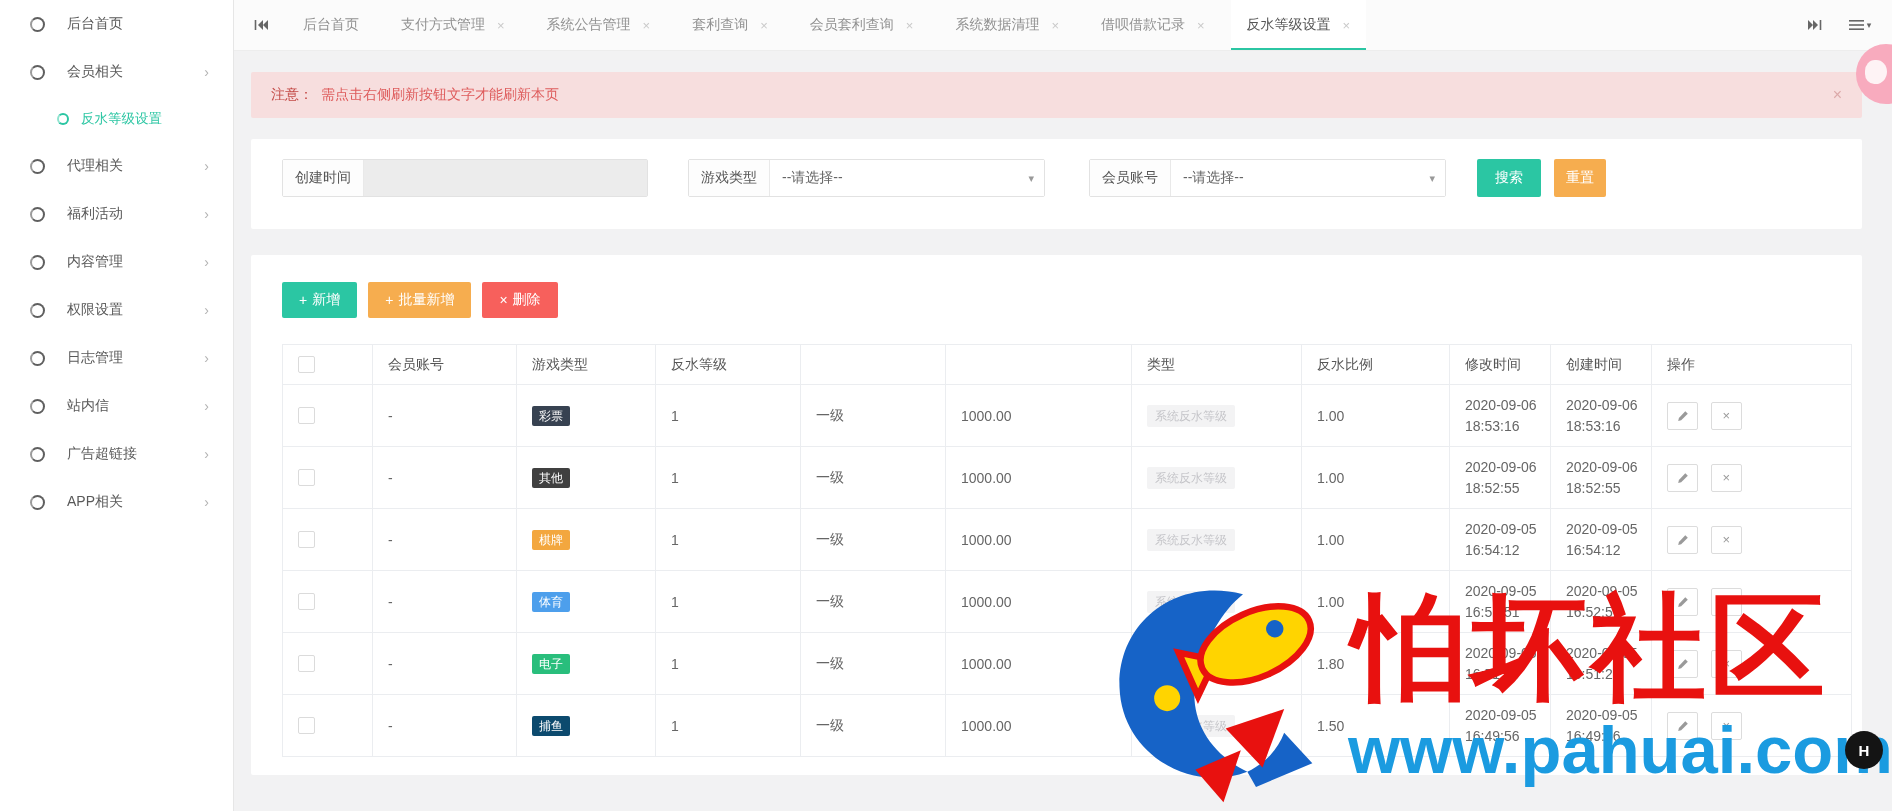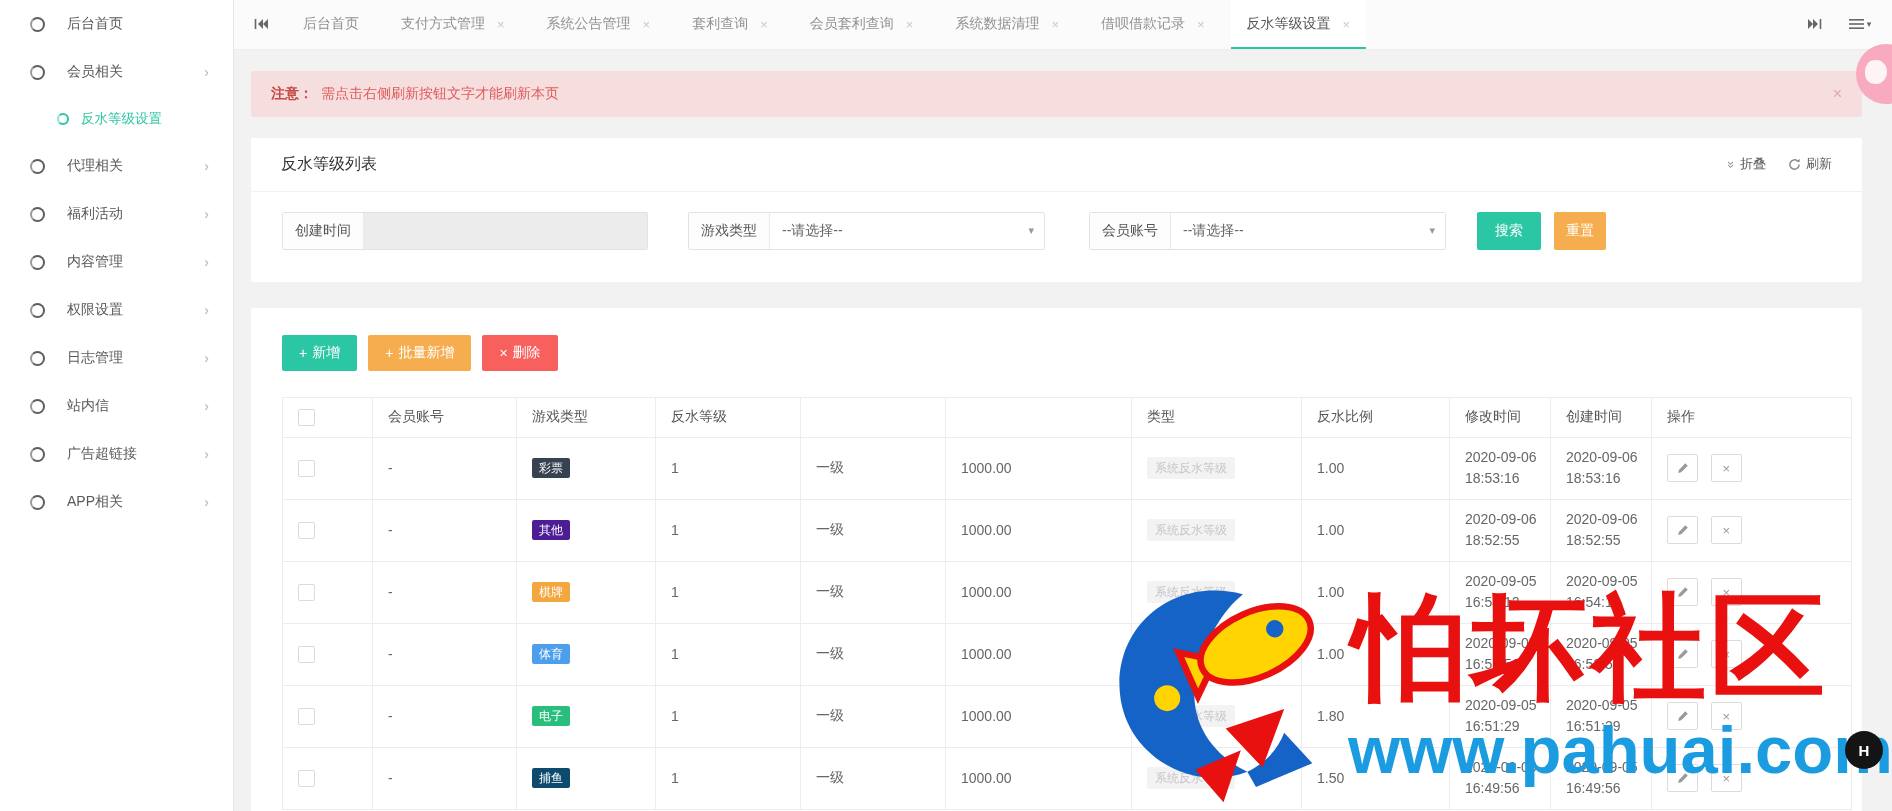--- a/index.html
+++ b/index.html
@@ -29,21 +29,21 @@
   .tb-icon.menu { width:48px; gap:3px; }
   .tabs { display:flex; align-items:stretch; overflow:hidden; flex:1 1 auto; }
   .tab { display:flex; align-items:center; padding:0 16px; margin:0 5px; font-size:14px; color:#919191; cursor:pointer; white-space:nowrap; position:relative; }
   .tab .tab-x { margin-left:12px; color:#C9C9C9; font-size:13px; line-height:1; }
   .tab.active { background:#fff; color:#555; box-shadow:inset 0 -2px 0 #2BC6A3; }
 
   
   .content { position:relative; flex:1 1 auto; background:#F2F2F3; padding:21px 30px 0 17px; overflow:hidden; }
 
   .notice { height:46px; background:#F7DEDE; border-radius:2px; display:flex; align-items:center; padding:0 20px; font-size:14px; color:#DE5B5B; }
-  .notice-label { color:#C34A46; font-weight:bold; margin-right:8px; }
+  .notice-label { color:#C34A46; font-weight:normal; margin-right:8px; }
   .notice-x { margin-left:auto; color:#DCA9A9; font-size:16px; cursor:pointer; }
 
   .card { background:#fff; border-radius:2px; }
   .card1 { margin-top:21px; }
   .card-hd { height:54px; display:flex; align-items:center; padding:0 30px; border-bottom:1px solid #F1F1F1; }
   .card-title { font-size:16px; color:#333; }
   .hd-tools { margin-left:auto; display:flex; align-items:center; gap:22px; color:#595959; font-size:13px; }
   .tool { display:flex; align-items:center; gap:5px; cursor:pointer; }
   .fold-icon { display:inline-block; transform:rotate(90deg); font-style:normal; color:#8a8a8a; font-size:13px; }
 
@@ -67,21 +67,21 @@
   .toolbar { display:flex; }
   .toolbar .btn { height:36px; margin-right:11px; }
 
   table.grid { border-collapse:collapse; table-layout:fixed; width:1569px; margin-top:26px; background:#fff; }
   .grid th, .grid td { border:1px solid #EBEDF0; text-align:left; padding:9px 8px 9px 15px; font-size:14px; overflow:hidden; }
   .grid th { height:40px; color:#555; font-weight:normal; background:#fff; }
   .grid td { height:62px; color:#666; }
   .grid td .dline { line-height:21px; }
   .cb { display:inline-block; width:17px; height:17px; border:1px solid #DBDBDB; border-radius:2px; background:#fff; vertical-align:middle; cursor:pointer; }
   .badge { display:inline-block; padding:4px 7px; border-radius:2px; font-size:12px; color:#fff; line-height:1; }
-  .badge-dark { background:#374251; } .badge-red { background:#4c1d95; }
+  .badge-dark { background:#374251; } .badge-red { background:#404040; }
   .badge-orange { background:#F3A73F; } .badge-blue { background:#4D9FEC; }
   .badge-green { background:#29BE7C; } .badge-teal { background:#0c4a6e; }
   .badge-type { display:inline-block; padding:5px 8px; border-radius:2px; font-size:12px; background:#F3F3F4; color:#C5C5C9; line-height:1; }
   .act { display:inline-flex; align-items:center; justify-content:center; width:31px; height:28px; border:1px solid #DCDCDC; border-radius:2px; background:#fff; cursor:pointer; color:#9a9a9a; font-size:13px; margin-right:9px; vertical-align:middle; }
 
   
   .watermark { position:absolute; inset:0; pointer-events:none; z-index:50; overflow:hidden; }
   .wm-cn { position:absolute; left:1353px; top:590px; font-size:115px; line-height:1; font-weight:900; color:#E8110F; letter-spacing:4px; white-space:nowrap; }
   .wm-url { position:absolute; left:1348px; top:716px; font-size:67px; line-height:1; font-weight:800; color:#1B9BE0; white-space:nowrap; }
   .wm-fish { position:absolute; left:1100px; top:568px; }
@@ -239,36 +239,20 @@
 
     <div class="content">
 
       <div class="notice">
         <span class="notice-label">注意：</span>
         <span>需点击右侧刷新按钮文字才能刷新本页</span>
         <span class="notice-x">×</span>
       </div>
 
       <div class="card card1">
-        <div class="card-hd">
-          <span class="card-title">反水等级列表</span>
-          <span class="hd-tools">
-            <span class="tool">
-              <i class="fold-icon">»</i>
-              <span>折叠</span>
-            </span>
-            <span class="tool">
-              <svg width="13" height="13" viewBox="0 0 14 14">
-                  <path d="M12 7a5 5 0 1 1-1.7-3.76" fill="none" stroke="#8a8a8a" stroke-width="1.6"></path>
-                  <path d="M12.6 0.8v3.6H9z" fill="#8a8a8a"></path>
-                </svg>
-              <span>刷新</span>
-            </span>
-          </span>
-        </div>
         <div class="filters">
           <div class="fgroup">
             <span class="flabel">创建时间</span>
             <input class="finput" readonly="" value="" style="">
           </div>
           <div class="gap1"></div>
           <div class="fgroup">
             <span class="flabel">游戏类型</span>
             <div class="fselect">
               <span>--请选择--</span>

